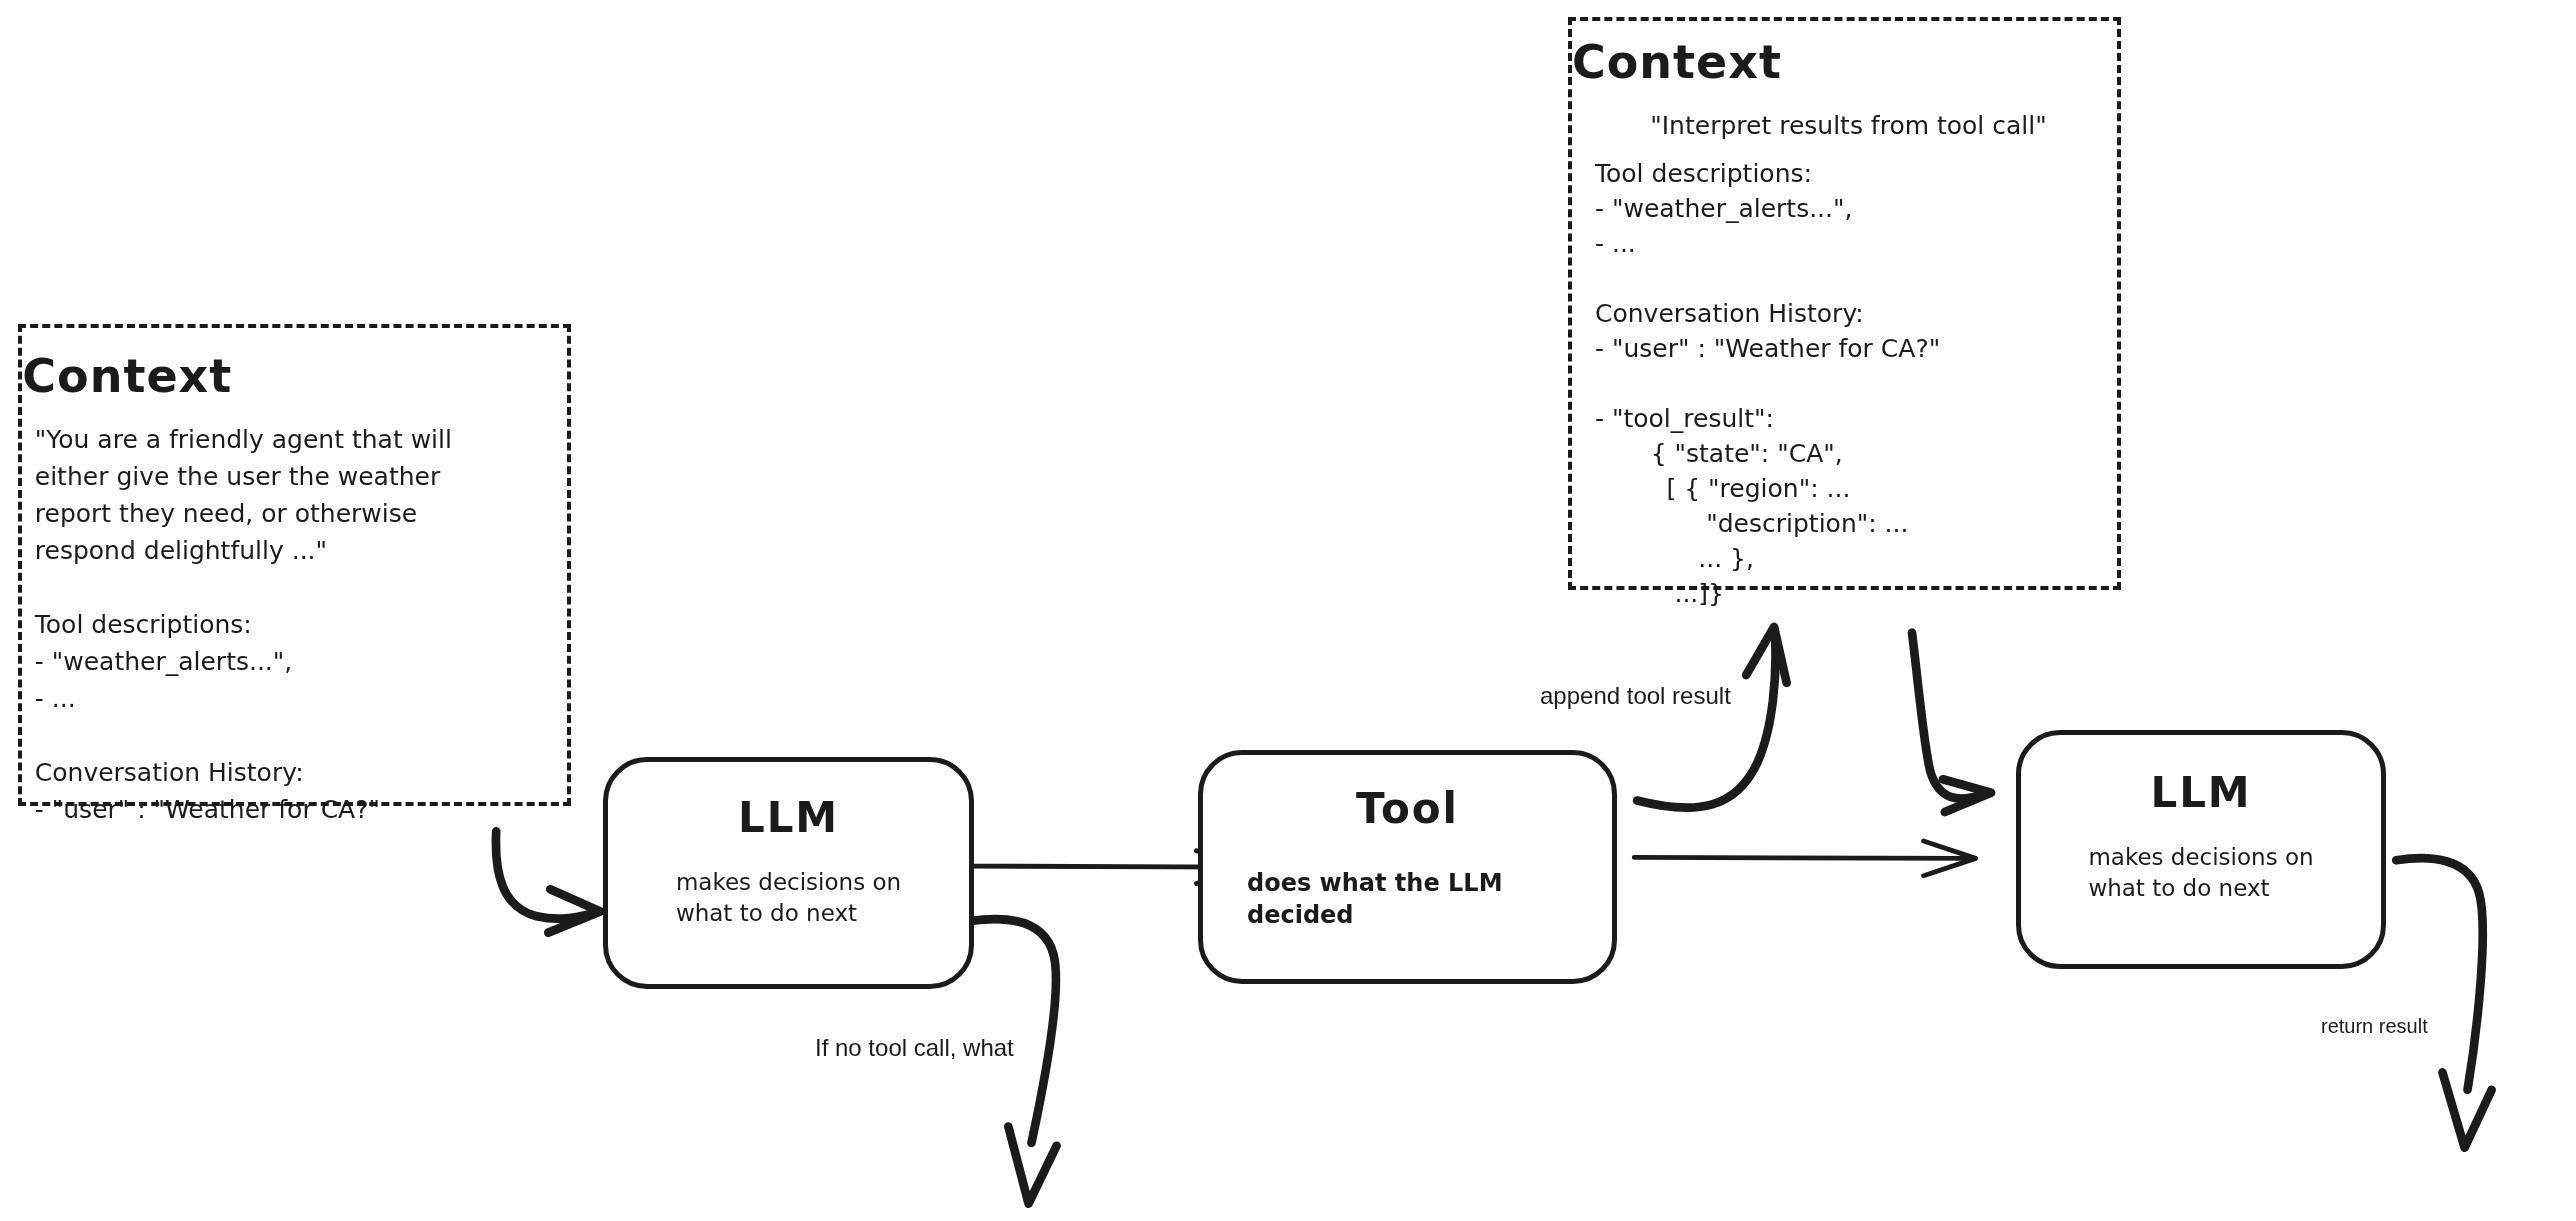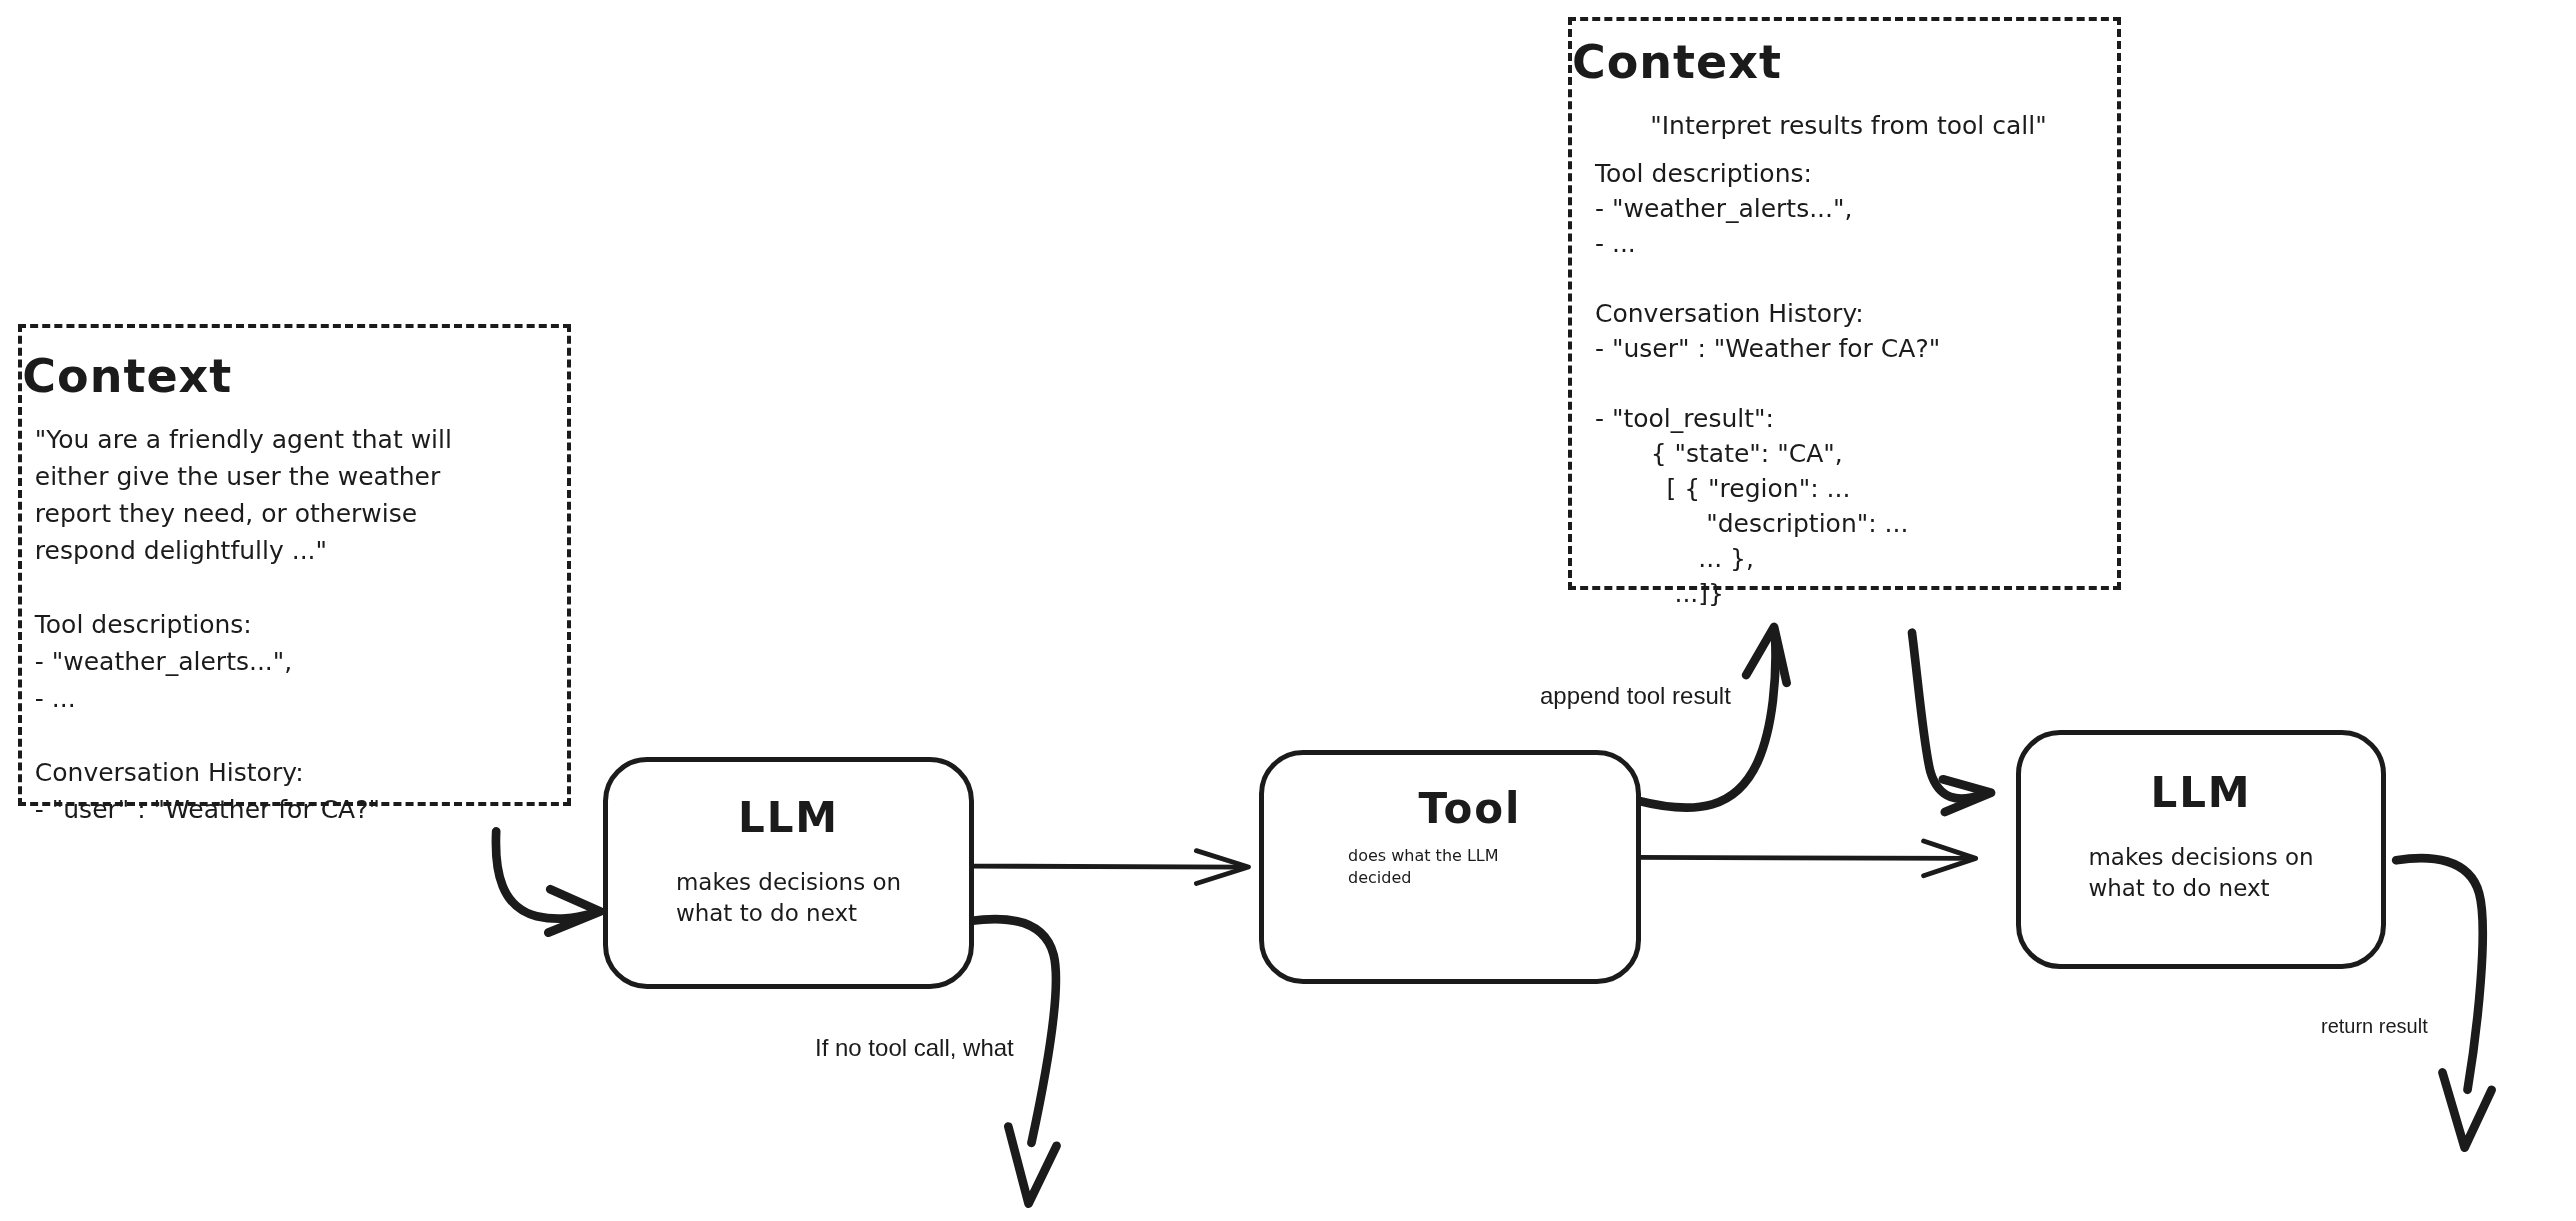--- a/index.html
+++ b/index.html
@@ -169,23 +169,23 @@
              ... },
           ...]}</div>
   </div>
 
   <div class="node" style="left:603px; top:757px; width:371px; height:232px;">
     <div class="node-title" style="font-size:42px; margin-top:31px;">LLM</div>
     <div class="node-sub" style="font-size:23px; margin-top:25px;">makes decisions on
 what to do next</div>
   </div>
 
-  <div class="node" style="left:1259px; top:750px; width:382px; height:234px;padding-left:40px;">
+  <div class="node" style="left:1198px; top:750px; width:419px; height:234px;">
     <div class="node-title" style="font-size:42px; margin-top:29px;">Tool</div>
-    <div class="node-sub" style="font-size:16px; margin-top:12px; align-self:flex-start; margin-left:44px;">does what the LLM
+    <div class="node-sub" style="font-size:24px; margin-top:34px; align-self:flex-start; margin-left:44px;font-weight:bold;">does what the LLM
 decided</div>
   </div>
 
   <div class="node" style="left:2016px; top:730px; width:370px; height:239px;">
     <div class="node-title" style="font-size:42px; margin-top:33px;">LLM</div>
     <div class="node-sub" style="font-size:23px; margin-top:25px;">makes decisions on
 what to do next</div>
   </div>
 
   <div class="edge-label" style="left:815px; top:1034px; font-size:24px;">If no tool call, what</div>

